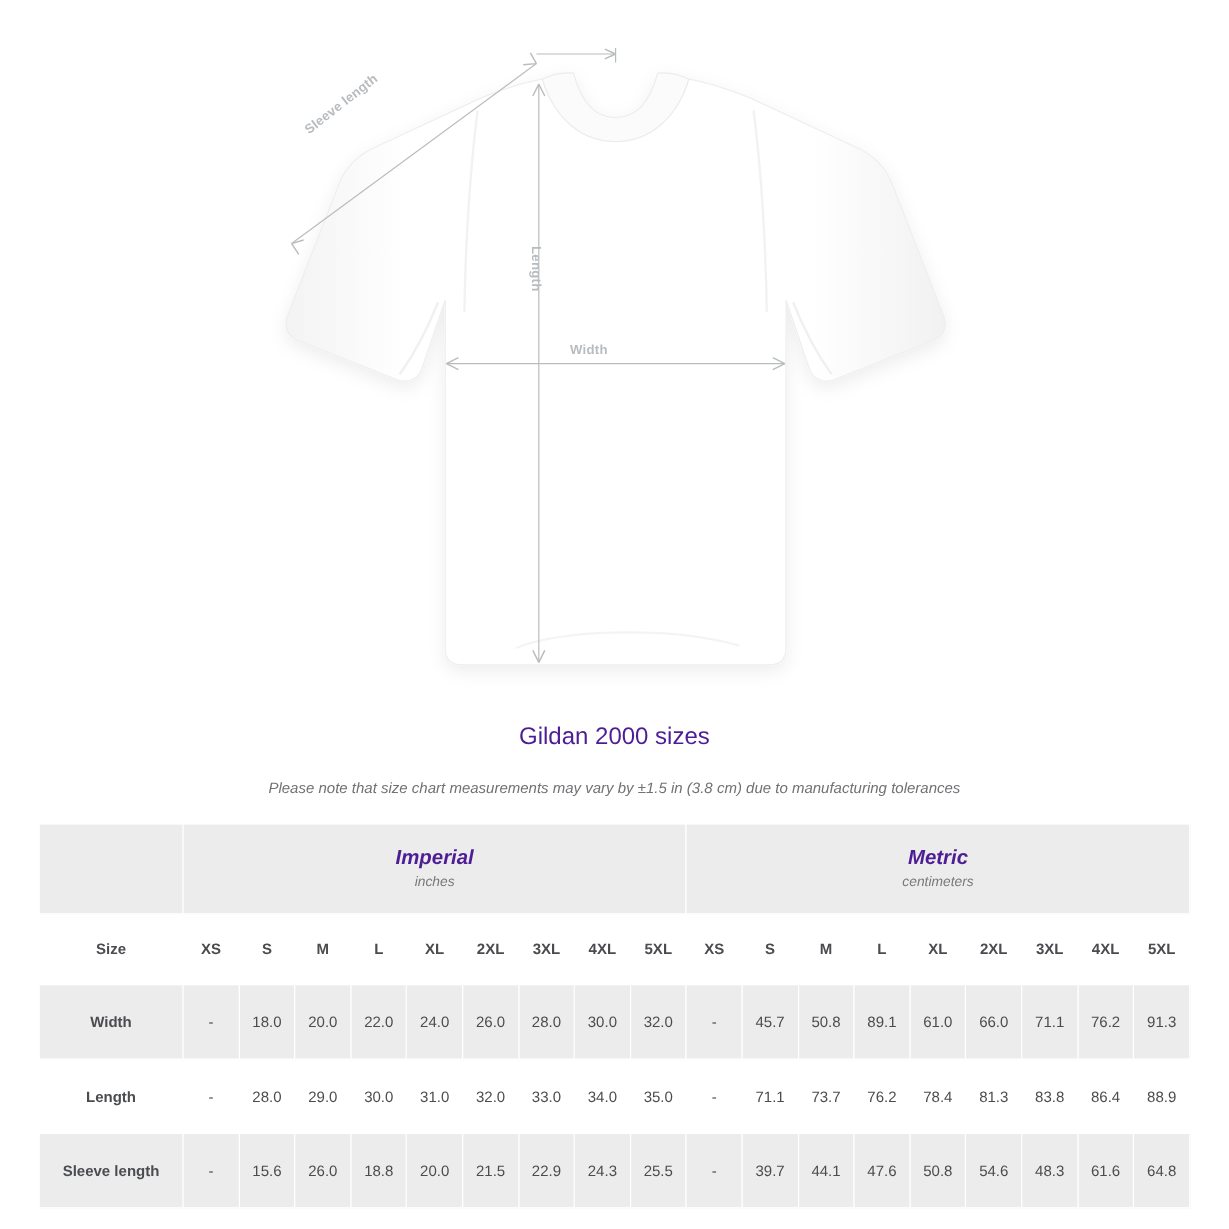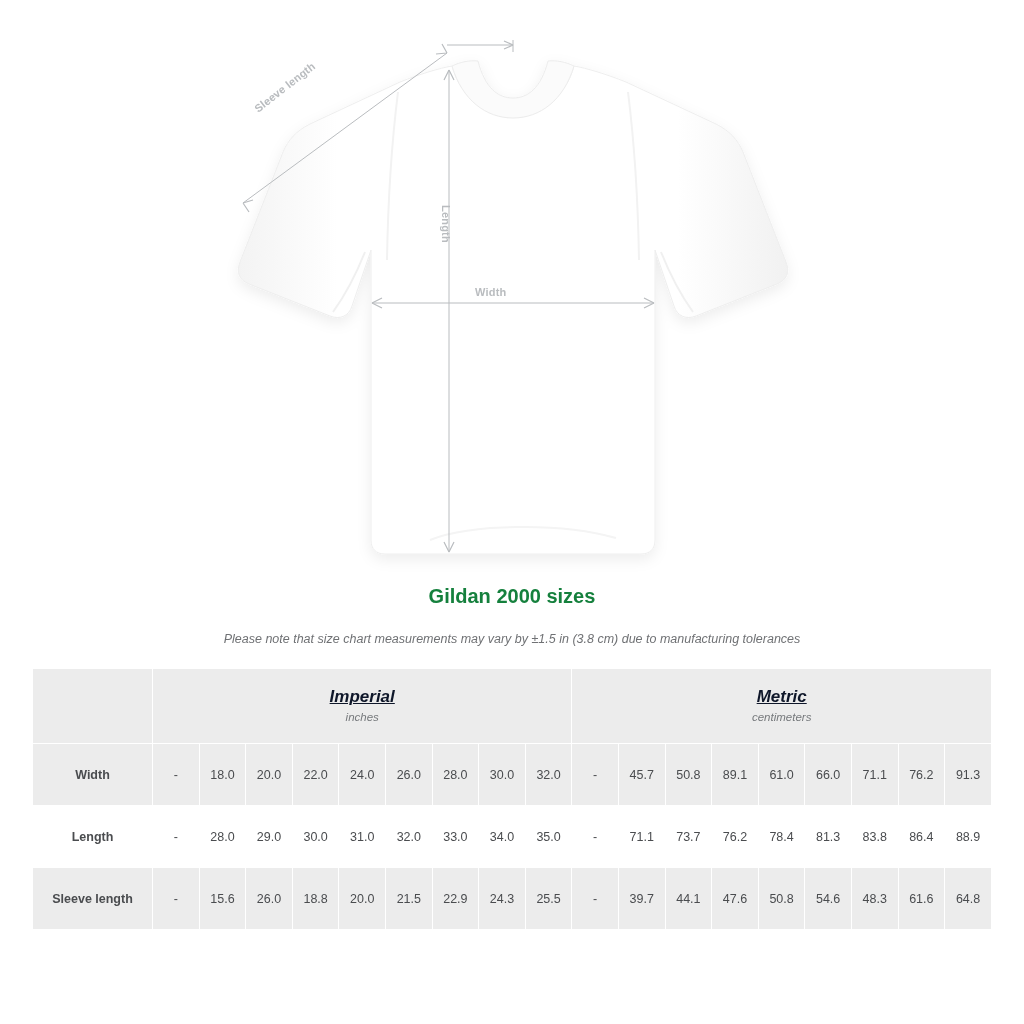--- a/index.html
+++ b/index.html
@@ -56,22 +56,23 @@
   }
   .label-width {
     left: 475px;
     top: 286px;
   }
 
   
   .chart-title {
     text-align: center;
     font-size: 20px;
-    font-weight: bold;
-    color: #15803d;
+    font-weight: normal;
+    color: #4c1d95;
+    margin-top: 18px;
   }
   .chart-note {
     text-align: center;
     font-size: 12.5px;
     font-style: italic;
     color: #6f7174;
     margin-top: 24px;
   }
 
   
@@ -92,23 +93,22 @@
   }
   .unit-head {
     background: #ececec;
     height: 72px;
     vertical-align: middle;
   }
   .unit-head .unit-name {
     font-size: 17px;
     font-style: italic;
     font-weight: bold;
-    color: #0f172a;
+    color: #4c1d95;
     line-height: 1.4;
-    text-decoration: underline;
   }
   .unit-head .unit-sub {
     font-size: 11.5px;
     font-style: italic;
     color: #76797c;
     line-height: 1.5;
   }
   .hdr-row td {
     background: #ffffff;
     height: 56px;
@@ -239,20 +239,41 @@
           <td class="unit-head" colspan="9">
             <div class="unit-name">Imperial</div>
             <div class="unit-sub">inches</div>
           </td>
           <td class="unit-head" colspan="9">
             <div class="unit-name">Metric</div>
             <div class="unit-sub">centimeters</div>
           </td>
         </tr>
 
+        <tr class="hdr-row">
+          <td class="rowhead">Size</td>
+          <td>XS</td>
+          <td>S</td>
+          <td>M</td>
+          <td>L</td>
+          <td>XL</td>
+          <td>2XL</td>
+          <td>3XL</td>
+          <td>4XL</td>
+          <td>5XL</td>
+          <td>XS</td>
+          <td>S</td>
+          <td>M</td>
+          <td>L</td>
+          <td>XL</td>
+          <td>2XL</td>
+          <td>3XL</td>
+          <td>4XL</td>
+          <td>5XL</td>
+        </tr>
 
         <tr class="band">
           <td class="rowhead">Width</td>
           <td>-</td>
           <td>18.0</td>
           <td>20.0</td>
           <td>22.0</td>
           <td>24.0</td>
           <td>26.0</td>
           <td>28.0</td>

